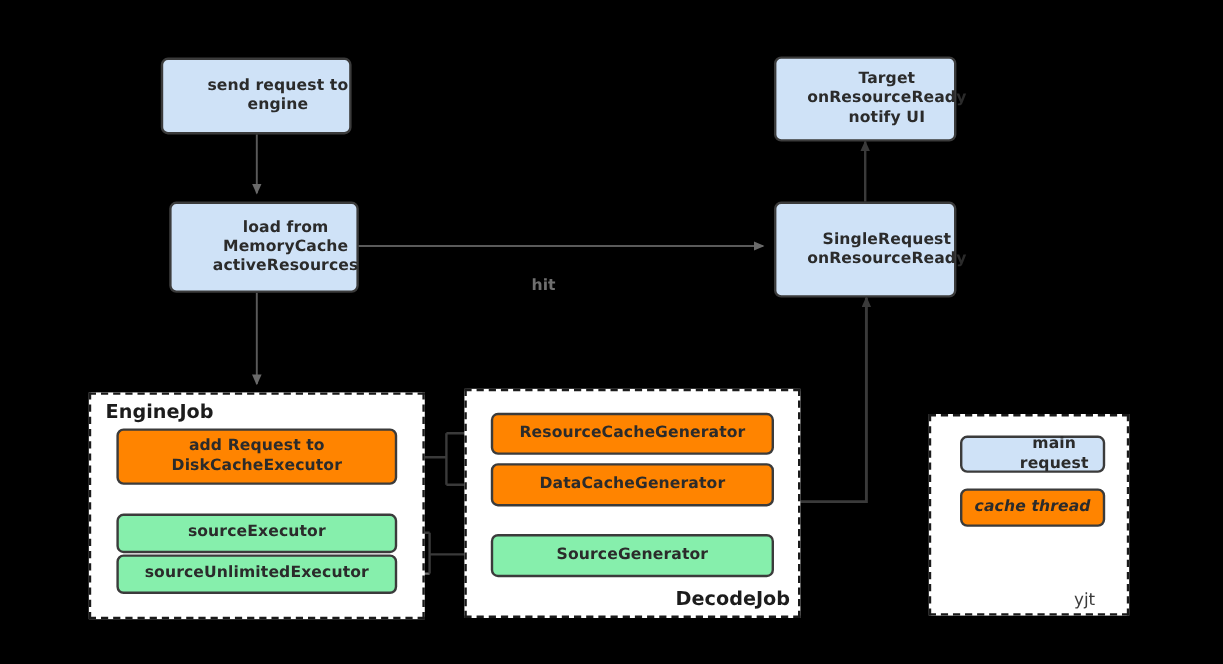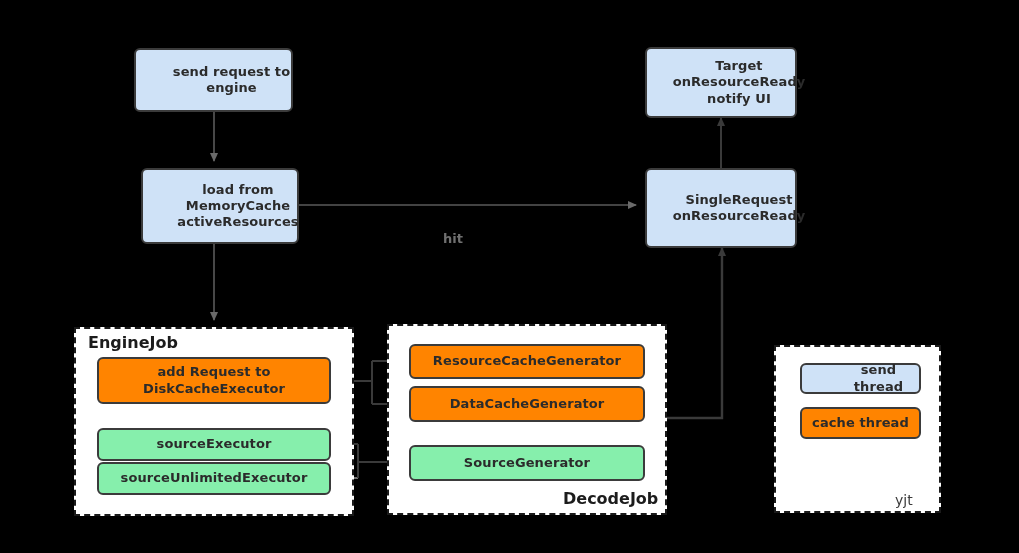--- a/index.html
+++ b/index.html
@@ -156,20 +156,20 @@
   <div class="group-label" style="left:563px; top:489px;">DecodeJob</div>
 
   <div class="node orange" style="left:409px; top:344px; width:236px; height:35px;">ResourceCacheGenerator</div>
 
   <div class="node orange" style="left:409px; top:386px; width:236px; height:36px;">DataCacheGenerator</div>
 
   <div class="node green" style="left:409px; top:445px; width:236px; height:36px;">SourceGenerator</div>
 
   <div class="group" style="left:774px; top:345px; width:167px; height:168px;"></div>
 
-  <div class="node blue" style="left:800px; top:363px; width:121px; height:31px;">send thread</div>
+  <div class="node blue" style="left:800px; top:363px; width:121px; height:31px;">main request</div>
 
-  <div class="node orange" style="left:800px; top:407px; width:121px; height:32px;">cache thread</div>
+  <div class="node orange" style="left:800px; top:407px; width:121px; height:32px;font-style:italic;">cache thread</div>
 
 
   <div class="legend-watermark" style="left:895px; top:492px;">yjt</div>
 
 </div>
 
 </body></html>

